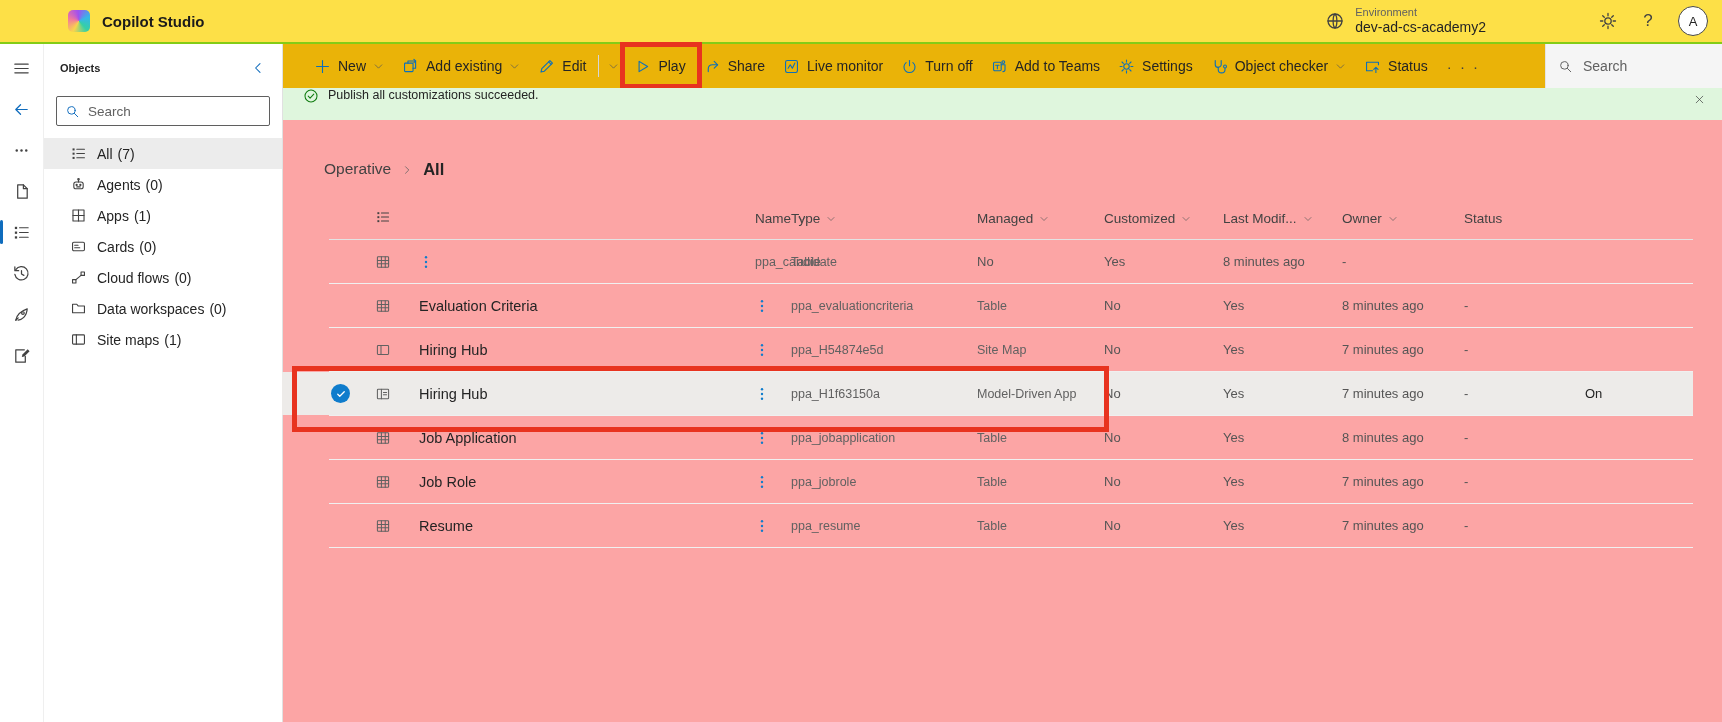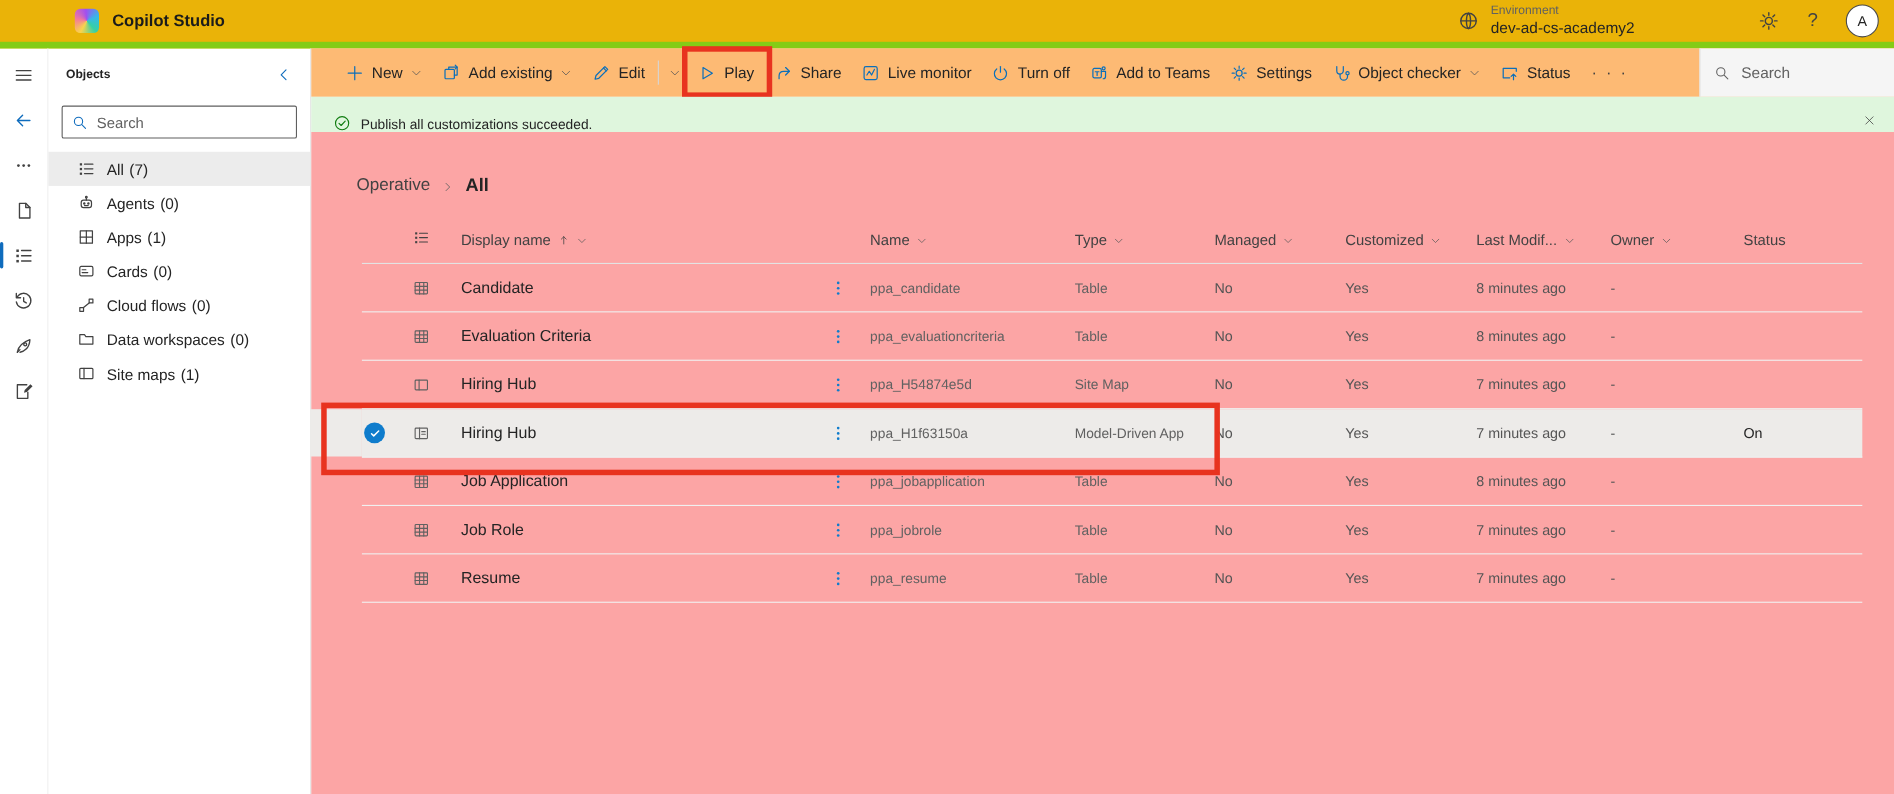--- a/index.html
+++ b/index.html
@@ -7,21 +7,21 @@
     --red:#e8331f; --green-bg:#dff6dd; --green:#107c10;
     --sel:#edebe9; --border:#e1e1e1; --line:#f0f0f0;
   }
   *{box-sizing:border-box;margin:0;padding:0;font-family:"Liberation Sans",sans-serif;}
   html,body{width:1722px;height:722px;overflow:hidden;background:#fff;color:var(--dark);}
   svg{display:block}
   .ic{display:inline-flex;align-items:center;justify-content:center;flex:none}
   .ic svg{width:100%;height:100%}
 
   
-  .topbar{height:44px;display:flex;align-items:center;border-bottom:6px solid #84cc16;background:#eab308;}
+  .topbar{height:44px;display:flex;align-items:center;border-bottom:2px solid #84cc16;background:#fde047;}
   .waffle{width:34px;height:34px;margin-left:10px;display:flex;align-items:center;justify-content:center;color:#424242;cursor:pointer}
   .logo{width:22px;height:22px;margin-left:24px;border-radius:5px;background:conic-gradient(from 210deg,#f9d44c,#f2789c,#a14ff0,#37b7e8,#35d0a5,#f9d44c);}
   .apptitle{margin-left:12px;font-size:15px;font-weight:700;color:#1b1b1b}
   .topbar .spacer{flex:1}
   .env{display:flex;align-items:center;margin-right:112px;cursor:pointer}
   .env .ic{width:20px;height:20px;color:#424242;margin-right:10px}
   .env-lbl{font-size:11px;color:#616161;line-height:13px}
   .env-name{font-size:14px;color:#242424;line-height:17px}
   .topicon{width:32px;height:32px;display:flex;align-items:center;justify-content:center;color:#424242;margin-right:14px;cursor:pointer}
   .help{font-size:17px;color:#424242}
@@ -45,37 +45,37 @@
   .searchbox input{border:0;outline:0;font-size:13.5px;color:#242424;width:100%;background:transparent}
   .searchbox input::placeholder{color:#616161}
   .nav-item{height:31px;display:flex;align-items:center;padding-left:26px;font-size:14px;color:#242424;cursor:pointer;position:relative}
   .nav-item.sel{background:#ececec}
   .nav-item .chev{position:absolute;left:9px;width:12px;height:12px;color:#424242}
   .nav-item .ic.glyph{width:17px;height:17px;color:#424242;margin-right:10px}
   .nav-count{margin-left:5px;color:#242424}
 
   
   .main{flex:1;display:flex;flex-direction:column;min-width:0}
-  .toolbar{height:44px;display:flex;align-items:center;padding-left:22px;background:#fdba74;position:relative}
+  .toolbar{height:44px;display:flex;align-items:center;padding-left:22px;background:#eab308;position:relative}
   .tb-item{display:flex;align-items:center;height:36px;padding:0 9px;font-size:14px;color:#242424;cursor:pointer;border-radius:2px;white-space:nowrap}
   .tb-item .ic.main-ic{width:17px;height:17px;color:var(--blue);margin-right:7px}
   .tb-item .chev{width:11px;height:11px;color:#555;margin-left:7px}
   .tb-item.chev-only{padding:0 6px}
   .tb-item.chev-only .chev{margin:0}
   .tb-sep{width:1px;height:22px;background:#d6d6d6;margin:0 3px}
   .tb-item.highlight{position:relative}
   .tb-item.highlight::after{content:"";position:absolute;left:-5px;right:-7px;top:-6px;bottom:-5px;border:5px solid var(--red);pointer-events:none}
   .tb-more{font-size:15px;letter-spacing:2px;color:#424242;padding:0 10px;cursor:pointer}
   .tb-search{position:absolute;right:0;top:0;width:177px;height:44px;background:#f5f5f5;border-left:1px solid #e4e4e4;display:flex;align-items:center;padding:0 12px}
   .tb-search .ic{width:15px;height:15px;color:#616161;margin-right:10px}
   .tb-search input{border:0;outline:0;background:transparent;font-size:14px;color:#424242;width:100%}
   .tb-search input::placeholder{color:#616161}
 
   
-  .banner{height:32px;background:var(--green-bg);display:flex;align-items:flex-end;padding-left:20px;position:relative}
+  .banner{height:32px;background:var(--green-bg);display:flex;align-items:flex-start;padding-left:20px;position:relative}
   .banner .ic.ok{width:16px;height:16px;color:var(--green);margin-right:9px}
   .banner-msg{font-size:12.5px;color:#242424}
   .banner-close{position:absolute;right:12px;width:22px;height:22px;display:flex;align-items:center;justify-content:center;color:#424242;cursor:pointer}
   .banner-close .ic{width:11px;height:11px}
 
   
   .content{flex:1;background:#fca5a5;padding-left:46px;position:relative}
   .breadcrumb{margin:34px 0 0 -5px;display:flex;align-items:center;height:30px}
   .bc-parent{font-size:15.5px;color:#424242;cursor:pointer}
   .bc-chev{width:12px;height:12px;color:#616161;margin:2px 10px 0 10px}
@@ -475,33 +475,20 @@
 
       <div class="grid-head" id="grid-head">
         <div class="head-prefix"><span class="ic">
               <svg viewBox="0 0 20 20" stroke="currentColor" fill="none" stroke-width="1.3" stroke-linecap="round" stroke-linejoin="round">
                 <path d="M8 5h9M8 10h9M8 15h9"></path>
                 <rect x="3" y="4" width="2.4" height="2.4" fill="currentColor" stroke="none"></rect>
                 <rect x="3" y="9" width="2.4" height="2.4" fill="currentColor" stroke="none"></rect>
                 <rect x="3" y="14" width="2.4" height="2.4" fill="currentColor" stroke="none"></rect>
               </svg>
             </span></div>
-      <div class="hcell">
-            <span>Display name</span>
-            <span class="sort ic">
-              <svg viewBox="0 0 20 20" stroke="currentColor" fill="none" stroke-width="1.3" stroke-linecap="round" stroke-linejoin="round">
-                <path d="M10 16V4M6 8l4-4 4 4"></path>
-              </svg>
-            </span>
-            <span class="chev ic">
-              <svg viewBox="0 0 20 20" stroke="currentColor" fill="none" stroke-width="1.3" stroke-linecap="round" stroke-linejoin="round">
-                <path d="M4 7l6 6 6-6"></path>
-              </svg>
-            </span>
-          </div>
           <span></span>
           <div class="hcell">
             <span>Name</span>
             <span class="chev ic">
               <svg viewBox="0 0 20 20" stroke="currentColor" fill="none" stroke-width="1.3" stroke-linecap="round" stroke-linejoin="round">
                 <path d="M4 7l6 6 6-6"></path>
               </svg>
             </span>
           </div>
           <div class="hcell">
@@ -551,21 +538,20 @@
       <div id="rows">
           <div class="row">
             <div class="cell-prefix">
               <span class="ic ricon">
                 <svg viewBox="0 0 20 20" stroke="currentColor" fill="none" stroke-width="1.3" stroke-linecap="round" stroke-linejoin="round">
                   <rect x="3" y="3.5" width="14" height="13" rx="1"></rect>
                   <path d="M3 8h14M3 12.2h14M8 3.5v13M12.8 3.5v13"></path>
                 </svg>
               </span>
             </div>
-            <div class="c-display">Candidate</div>
             <div class="kebab">
               <span class="ic">
                 <svg viewBox="0 0 14 20" fill="currentColor">
                   <circle cx="7" cy="4" r="1.5"></circle>
                   <circle cx="7" cy="10" r="1.5"></circle>
                   <circle cx="7" cy="16" r="1.5"></circle>
                 </svg>
               </span>
             </div>
             <div class="c-name">ppa_candidate</div>

